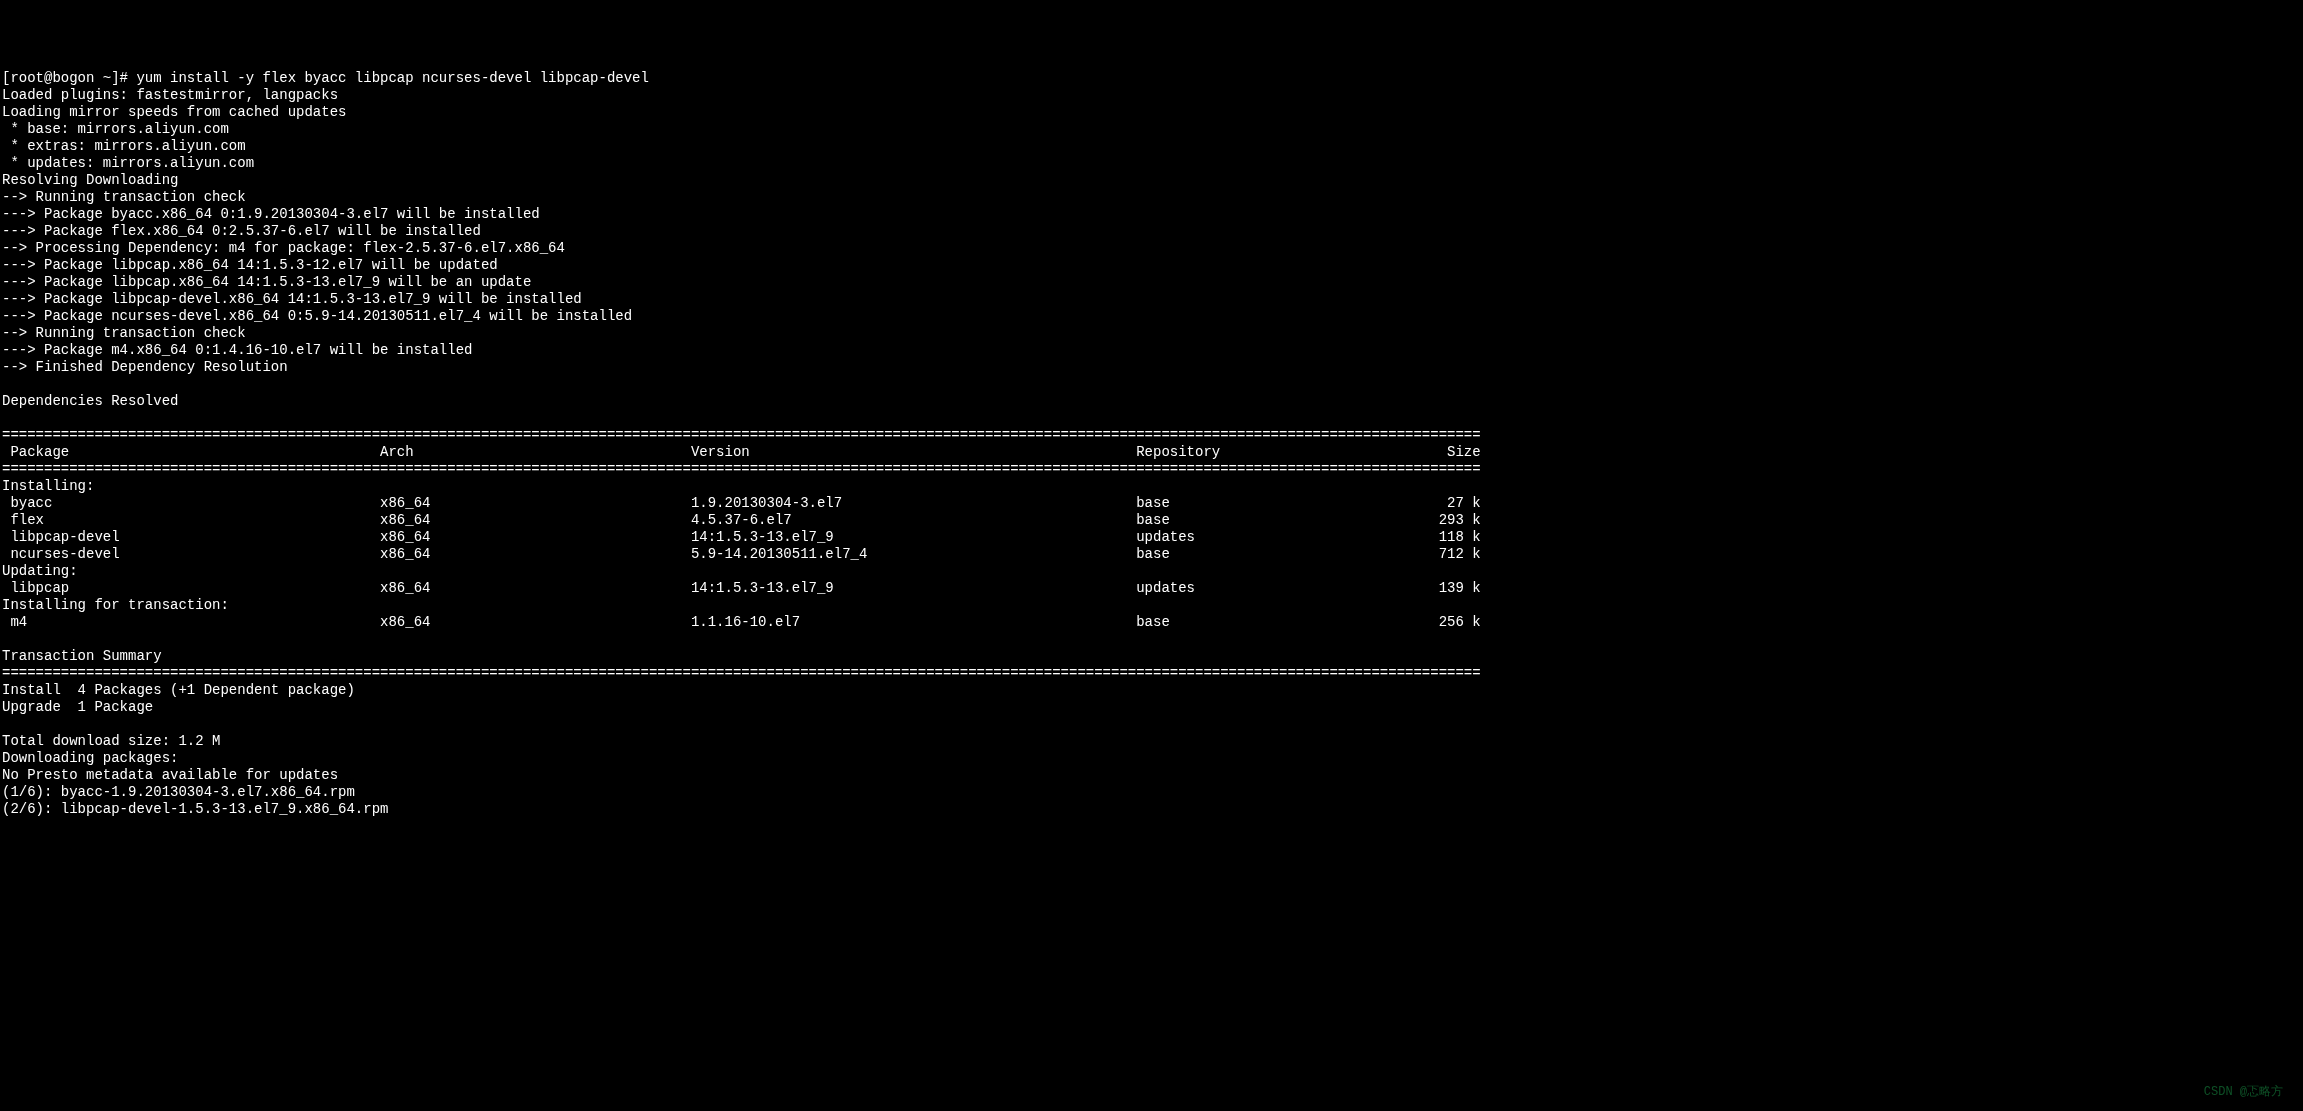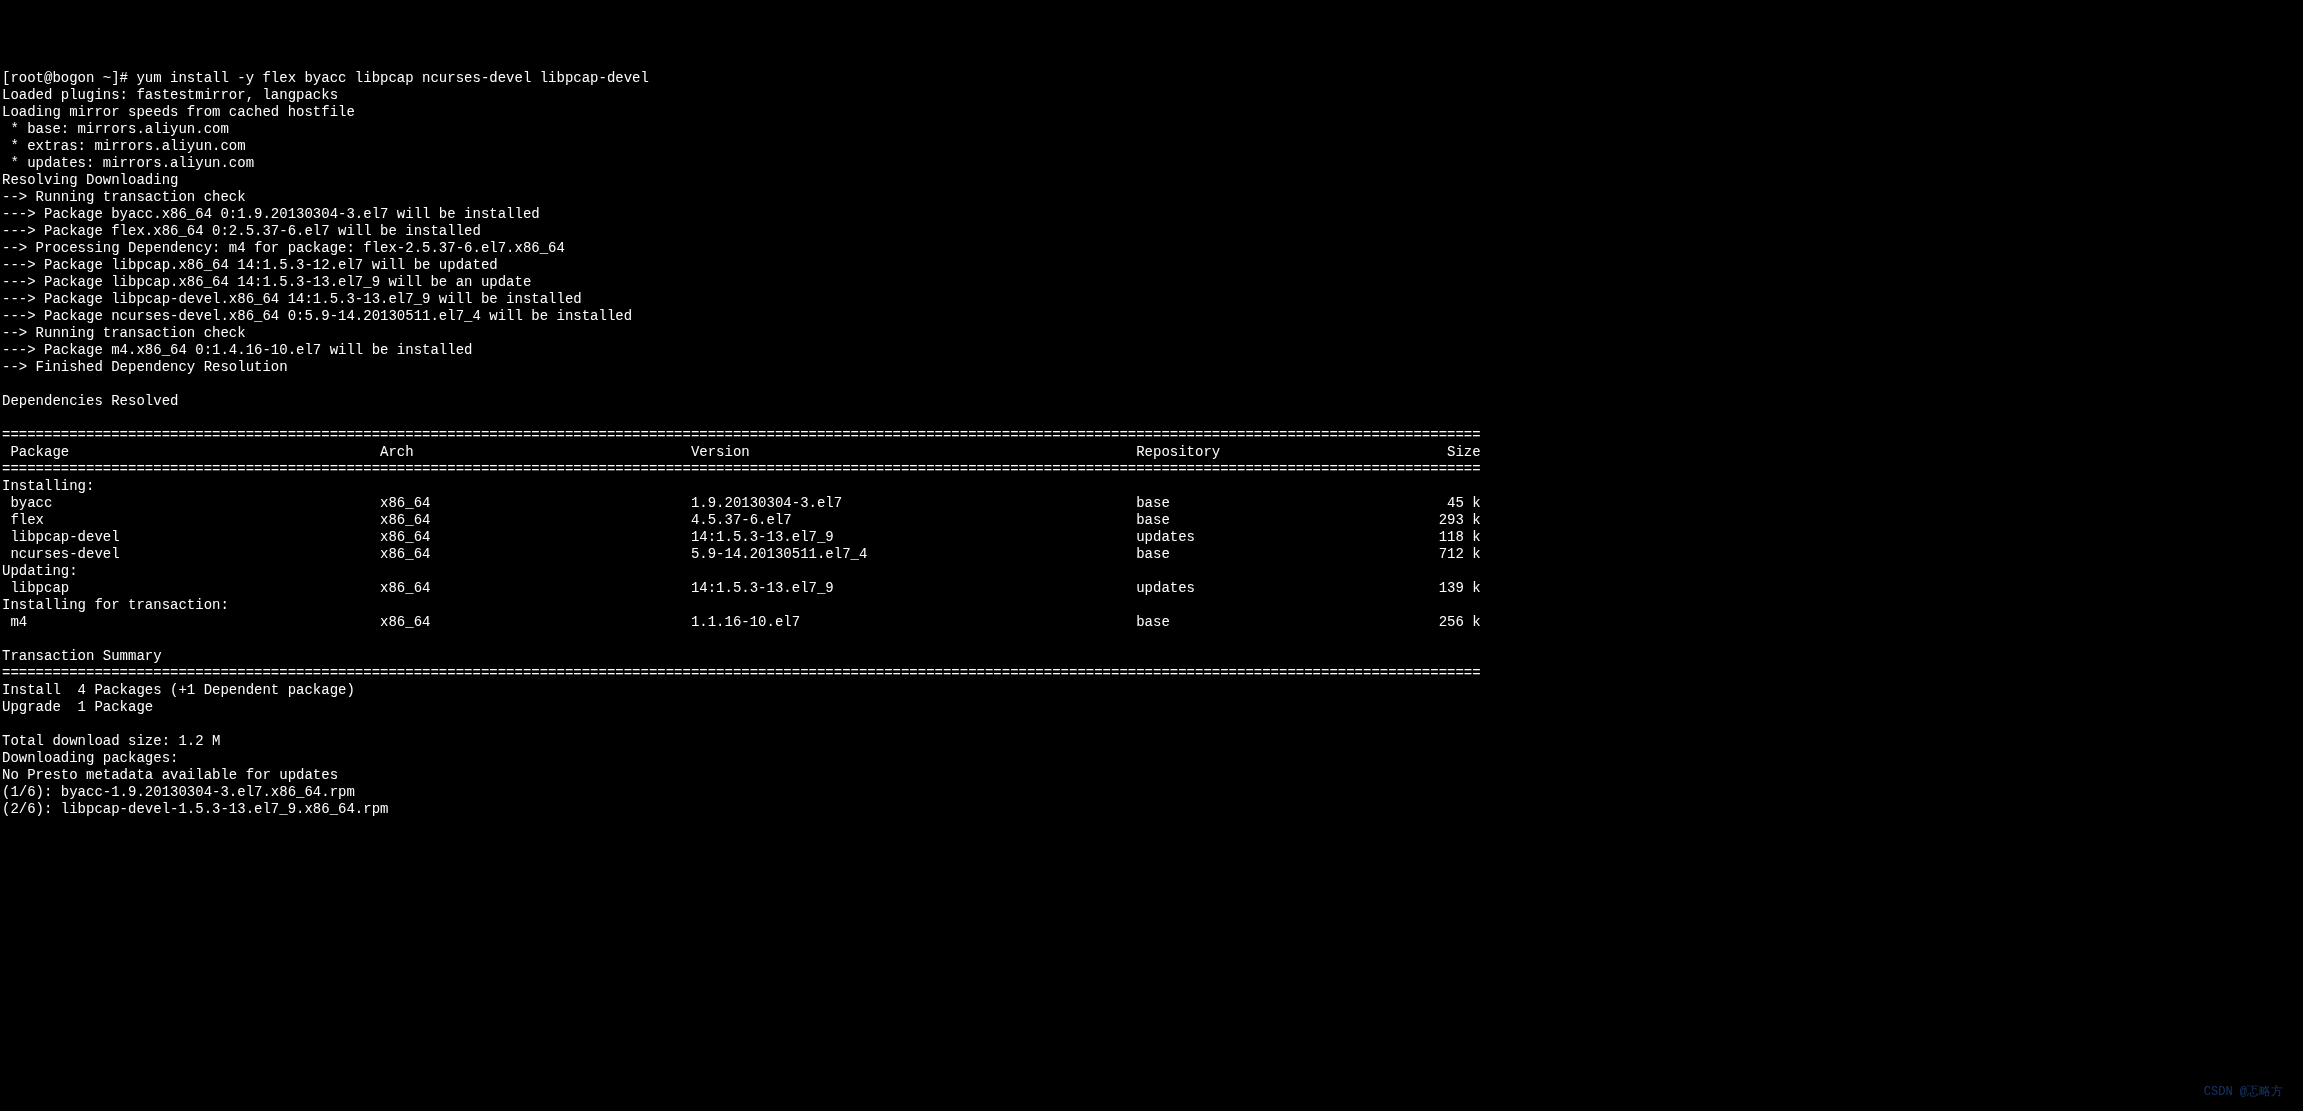--- a/index.html
+++ b/index.html
@@ -19,31 +19,31 @@
     }
     .terminal {
       white-space: pre;
     }
     .watermark {
       position: fixed;
       bottom: 10px;
       right: 20px;
       opacity: 0.4;
       font-size: 12px;
-      color: #3b82f6;
+      color: #22c55e;
     }
   </style>
 </head>
 <body>
 
 
 
 <div class="terminal"><span>[root@bogon ~]# yum install -y flex byacc libpcap ncurses-devel libpcap-devel</span>
 <span>Loaded plugins: fastestmirror, langpacks</span>
-<span>Loading mirror speeds from cached hostfile</span>
+<span>Loading mirror speeds from cached updates</span>
 <span> * base: mirrors.aliyun.com</span>
 <span> * extras: mirrors.aliyun.com</span>
 <span> * updates: mirrors.aliyun.com</span>
 <span>Resolving Downloading</span>
 <span>--&gt; Running transaction check</span>
 <span>---&gt; Package byacc.x86_64 0:1.9.20130304-3.el7 will be installed</span>
 <span>---&gt; Package flex.x86_64 0:2.5.37-6.el7 will be installed</span>
 <span>--&gt; Processing Dependency: m4 for package: flex-2.5.37-6.el7.x86_64</span>
 <span>---&gt; Package libpcap.x86_64 14:1.5.3-12.el7 will be updated</span>
 <span>---&gt; Package libpcap.x86_64 14:1.5.3-13.el7_9 will be an update</span>
@@ -52,21 +52,21 @@
 <span>--&gt; Running transaction check</span>
 <span>---&gt; Package m4.x86_64 0:1.4.16-10.el7 will be installed</span>
 <span>--&gt; Finished Dependency Resolution</span>
 
 <span>Dependencies Resolved</span>
 
 <span>================================================================================================================================================================================</span>
 <span id="table-header-row"> Package                                     Arch                                 Version                                              Repository                           Size</span>
 <span>================================================================================================================================================================================</span>
 <span>Installing:</span>
-<span id="install-row-0"> byacc                                       x86_64                               1.9.20130304-3.el7                                   base                                 45 k</span>
+<span id="install-row-0"> byacc                                       x86_64                               1.9.20130304-3.el7                                   base                                 27 k</span>
 <span id="install-row-1"> flex                                        x86_64                               4.5.37-6.el7                                         base                                293 k</span>
 <span id="install-row-2"> libpcap-devel                               x86_64                               14:1.5.3-13.el7_9                                    updates                             118 k</span>
 <span id="install-row-3"> ncurses-devel                               x86_64                               5.9-14.20130511.el7_4                                base                                712 k</span>
 <span>Updating:</span>
 <span id="update-row-0"> libpcap                                     x86_64                               14:1.5.3-13.el7_9                                    updates                             139 k</span>
 <span>Installing for transaction:</span>
 <span id="dep-row-0"> m4                                          x86_64                               1.1.16-10.el7                                        base                                256 k</span>
 
 <span>Transaction Summary</span>
 <span>================================================================================================================================================================================</span>

